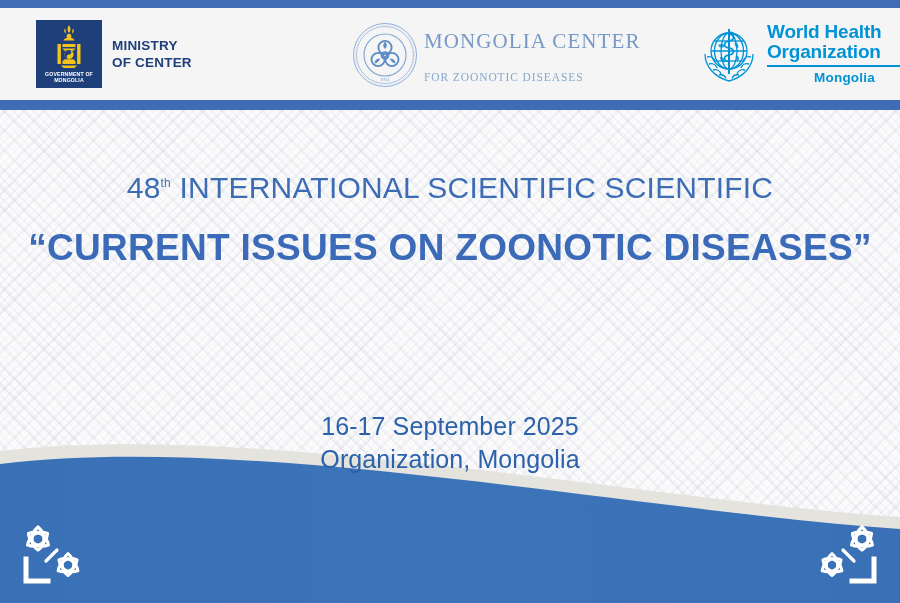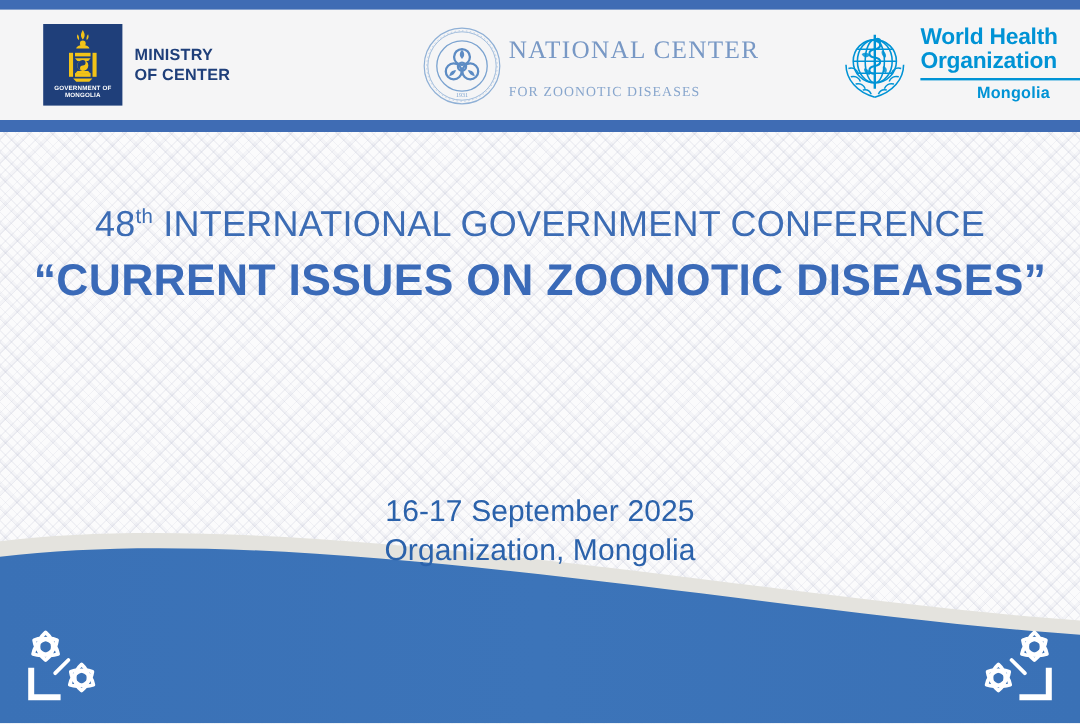--- a/index.html
+++ b/index.html
@@ -166,30 +166,31 @@
     z-index: 5;
   }
   .conf-title {
     color: #3c6cb4;
     font-size: 30px;
     letter-spacing: 0.2px;
     line-height: 40px;
     white-space: nowrap;
   }
   .conf-title .sup {
-    font-size: 17px;
+    font-size: 12px;
     vertical-align: super;
     line-height: 0;
   }
   .conf-subtitle {
     color: #3a6ab8;
     font-size: 37px;
     font-weight: bold;
     line-height: 52px;
     letter-spacing: 0.3px;
+    margin-top: 14px;
   }
 
   .meta-block {
     position: absolute;
     left: 0; top: 410px;
     width: 900px;
     text-align: center;
     z-index: 5;
   }
   .meta-line {
@@ -287,21 +288,21 @@
         </g>
         <g fill="#5d8cc4">
           <path d="M33 19.5 c2.4 2.6 2.4 5.4 0 7.6 c-2.4 -2.2 -2.4 -5 0 -7.6 z"></path>
           <path d="M22.4 41.6 c0.4 -3.5 2.6 -5.2 5.8 -5 c-1.2 3 -3.2 4.5 -5.8 5 z"></path>
           <path d="M43.6 41.6 c-0.4 -3.5 -2.6 -5.2 -5.8 -5 c1.2 3 3.2 4.5 5.8 5 z"></path>
         </g>
         <text x="33" y="58.8" text-anchor="middle" font-family="Liberation Serif, serif" font-size="5" fill="#7ba3d0">1931</text>
       </svg>
     </div>
     <div class="ncz-text">
-      <div class="ncz-line1">NATIONAL CENTER</div>
+      <div class="ncz-line1">MONGOLIA CENTER</div>
       <div class="ncz-line2">FOR ZOONOTIC DISEASES</div>
     </div>
   </div>
 
   <div class="logo-who">
     <div>
       <svg class="who-emblem" viewBox="0 0 62 62" aria-hidden="true">
         <g stroke="#0093d5" fill="none" stroke-width="1.3">
 
           <path d="M31 57 C16 53 7 42 7 30"></path>
@@ -346,21 +347,21 @@
       <div class="who-underline"></div>
       <div class="who-country">Mongolia</div>
     </div>
   </div>
 
   <div class="header-rule"></div>
 
   <div class="body-area"></div>
 
   <div class="title-block">
-    <div class="conf-title"><span>48</span><span class="sup">th</span><span> INTERNATIONAL GOVERNMENT CONFERENCE</span></div>
+    <div class="conf-title"><span>48</span><span class="sup">th</span><span> INTERNATIONAL SCIENTIFIC SCIENTIFIC</span></div>
     <div class="conf-subtitle">“CURRENT ISSUES ON ZOONOTIC DISEASES”</div>
   </div>
 
   <div class="meta-block">
     <div class="meta-line">16-17 September 2025</div>
     <div class="meta-line">Organization, Mongolia</div>
   </div>
 
   <div class="wave-layer">
     <svg width="900" height="160" viewBox="0 0 900 160" preserveAspectRatio="none" aria-hidden="true">

